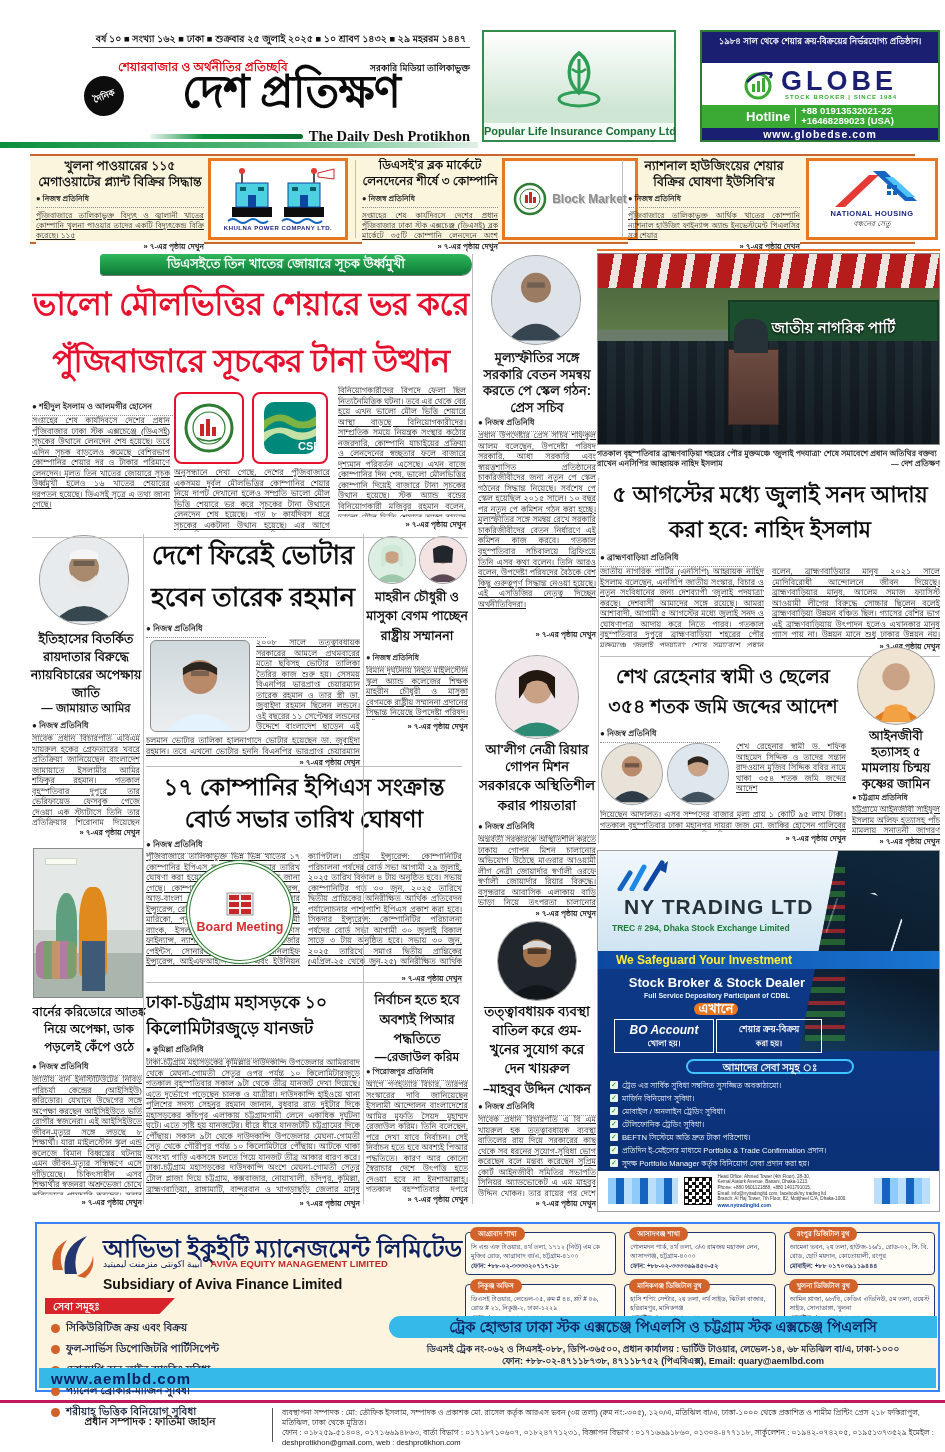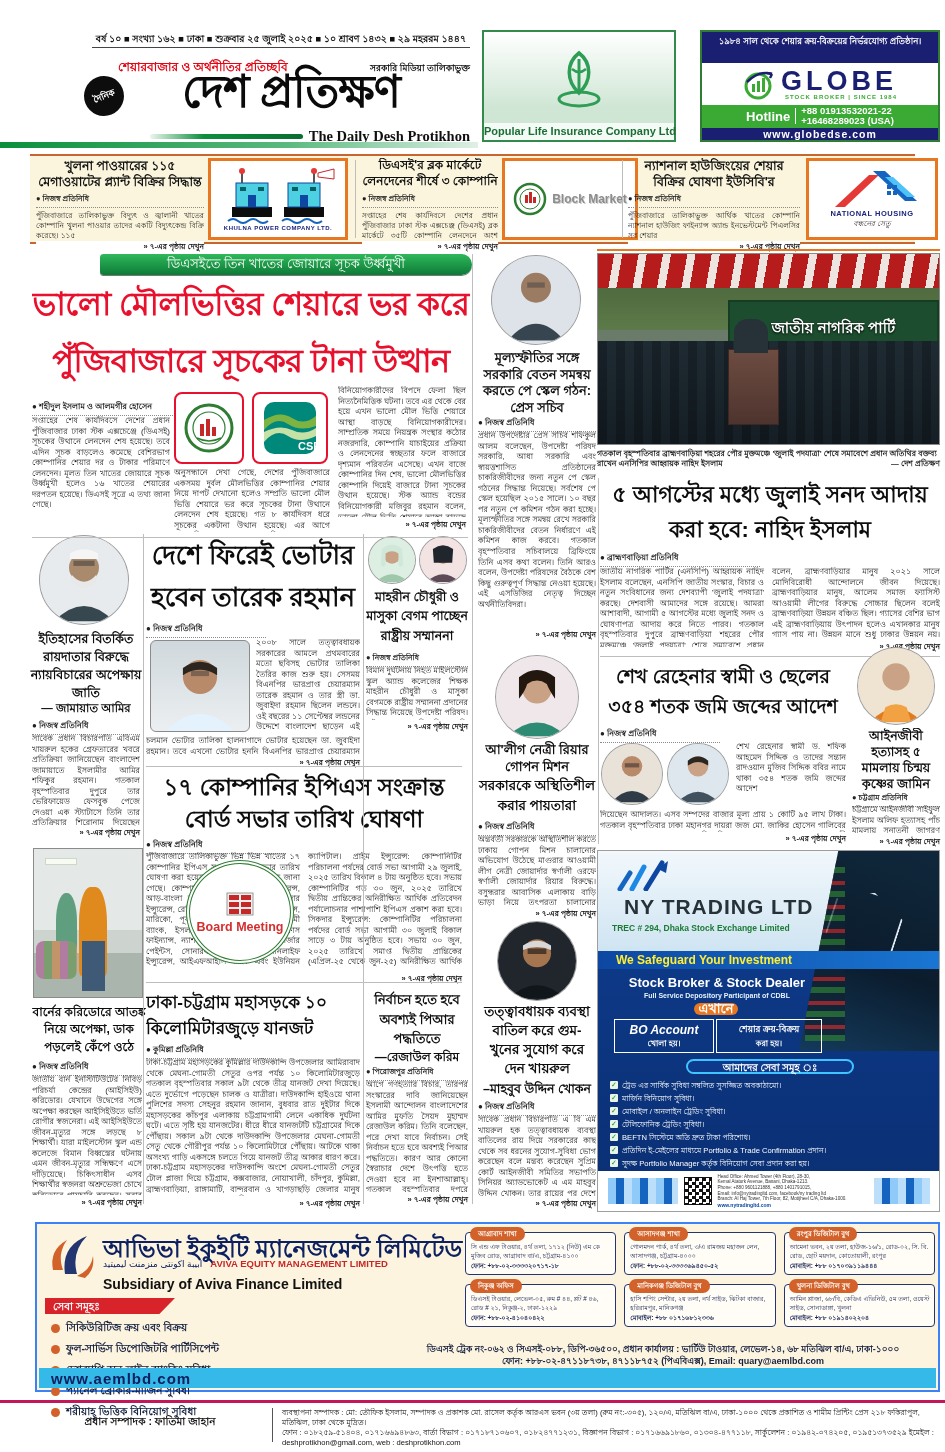--- a/index.html
+++ b/index.html
@@ -1,20 +1,20 @@
 <!DOCTYPE html>
 <html lang="bn"><head>
 <meta charset="utf-8">
 <style>
   html,body{margin:0;padding:0;background:#e9e9e9;}
   *{box-sizing:border-box;}
   .page{position:relative;width:945px;height:1452px;background:#ffffff;margin:0 auto;
         font-family:"Liberation Sans","DejaVu Sans",sans-serif;color:#111;overflow:hidden;}
   .abs{position:absolute;}
-  .clip{overflow:hidden;}
+  .clip{overflow:hidden;text-decoration:underline;}
   .body{font-size:8px;line-height:1.32;text-align:justify;color:#1b1b1b;}
   .hl{font-weight:bold;text-align:center;color:#0d0d0d;}
   .byl{font-size:8px;font-weight:bold;color:#222;border-bottom:1px dotted #8a8a8a;padding-bottom:2px;white-space:nowrap;overflow:hidden;}
   .jmp{font-size:7.5px;font-weight:bold;text-align:right;color:#111;background:#fff;}
   .vline{position:absolute;width:1px;background:#bdbdbd;}
   .hline{position:absolute;height:1px;background:#bdbdbd;}
   .av{position:absolute;border-radius:50%;overflow:hidden;box-shadow:0 0 0 1px #9e9e9e;background:#cfd8dc;}
   .av svg{display:block;width:100%;height:100%;}
   .ph{position:absolute;border:1px solid #8a8a8a;overflow:hidden;}
   .teaser-h{font-size:12.5px;font-weight:bold;text-align:center;line-height:1.3;color:#101010;}
@@ -150,21 +150,21 @@
       <rect x="60" y="16" width="4" height="4" fill="#1565c0"></rect>
         <rect x="66" y="16" width="4" height="4" fill="#1565c0"></rect>
       <rect x="60" y="22" width="4" height="4" fill="#1565c0"></rect>
         <rect x="66" y="22" width="4" height="4" fill="#1565c0"></rect>
     </svg>
     <div style="font-size:7.5px;font-weight:bold;color:#1a237e;letter-spacing:0.5px;">NATIONAL HOUSING</div>
     <div style="font-size:7.5px;font-style:italic;color:#333;">বন্ধনের সেতু</div>
   </div>
 
   <div class="abs" style="left:100px;top:254px;width:372px;height:21px;background:linear-gradient(180deg,#2fb85b,#0c7a36);border-radius:4px 12px 12px 4px;display:flex;align-items:center;justify-content:center;box-shadow:0 1px 0 #777;">
-    <span style="color:#fff;font-size:13px;font-weight:normal;">ডিএসইতে তিন খাতের জোয়ারে সূচক উর্ধ্বমুখী</span>
+    <span style="color:#fff;font-size:13px;font-weight:bold;">ডিএসইতে তিন খাতের জোয়ারে সূচক উর্ধ্বমুখী</span>
   </div>
   <div class="abs hl" style="left:32px;top:276px;width:438px;height:120px;font-size:32px;line-height:1.78;color:#e8112d;letter-spacing:-0.5px;overflow:hidden;">ভালো মৌলভিত্তির শেয়ারে ভর করে পুঁজিবাজারে সূচকের টানা উত্থান</div>
   <div class="abs byl" style="left:32px;top:400px;width:185px;">● শহীদুল ইসলাম ও আলমগীর হোসেন</div>
   <div class="abs body clip" style="left:32px;top:416px;width:138px;height:116px;"><span>সপ্তাহের শেষ কার্যদিবসে দেশের প্রধান পুঁজিবাজার ঢাকা স্টক এক্সচেঞ্জে (ডিএসই) সূচকের উত্থানে লেনদেন শেষ হয়েছে। তবে এদিন সূচক বাড়লেও কমেছে বেশিরভাগ কোম্পানির শেয়ার দর ও টাকার পরিমাণে লেনদেন। মূলত তিন খাতের জোয়ারে সূচক উর্ধ্বমুখী হলেও ১৬ খাতের শেয়ারের দরপতন হয়েছে। ডিএসই সূত্রে এ তথ্য জানা গেছে।</span></div>
   <div class="abs body clip" style="left:338px;top:386px;width:128px;height:131px;"><span>বিনিয়োগকারীদের বিপদে ফেলা ছিল নিত্যনৈমিত্তিক ঘটনা। তবে এর থেকে বের হয়ে এখন ভালো মৌল ভিত্তি শেয়ারে আস্থা বাড়ছে বিনিয়োগকারীদের। সাম্প্রতিক সময়ে নিয়ন্ত্রক সংস্থার কঠোর নজরদারি, কোম্পানি যাচাইয়ের প্রক্রিয়া ও লেনদেনের স্বচ্ছতার ফলে বাজারে দৃশ্যমান পরিবর্তন এসেছে। এখন বাজে কোম্পানির দিন শেষ, ভালো মৌলভিত্তির কোম্পানি দিয়েই বাজারে টানা সূচকের উত্থান হয়েছে। স্টক অ্যান্ড বন্ডের বিনিয়োগকারী মজিবুর রহমান বলেন, ভালো মৌল ভিত্তি শেয়ারে আস্থা বাড়ছে বিনিয়োগকারীদের।</span></div>
   <div class="abs jmp" style="left:338px;top:519px;width:128px;"><span>» ৭-এর পৃষ্ঠায় দেখুন</span></div>
   <div class="abs body clip" style="left:174px;top:468px;width:156px;height:64px;"><span>অনুসন্ধানে দেখা গেছে, দেশের পুঁজিবাজারে একসময় দুর্বল মৌলভিত্তির কোম্পানির শেয়ার নিয়ে দাপট দেখানো হলেও সম্প্রতি ভালো মৌল ভিত্তি শেয়ারে ভর করে সূচকের টানা উত্থানে লেনদেন শেষ হয়েছে। গত ৮ কার্যদিবস ধরে সূচকের একটানা উত্থান হয়েছে। এর আগে কারসাজির মাধ্যমে শেয়ারদর বাড়িয়ে ক্ষুদ্র</span></div>
   <div class="abs body clip" style="left:32px;top:532px;width:0;height:0;"></div>
 
   <div class="abs" style="left:174px;top:392px;width:70px;height:72px;background:#fff;border:2px solid #e8112d;border-radius:8px;display:flex;align-items:center;justify-content:center;">
@@ -530,20 +530,21 @@
           <div class="btab">মানিকগঞ্জ ডিজিটাল বুথ</div>
           <div class="baddr">হাসি শপিং সেন্টার, ২য় তলা, নর্থ সাইড, ঝিটকা বাজার, হরিরামপুর, মানিকগঞ্জ</div>
           <div class="bphone">মোবাইল: +৮৮ ০১৭১৬৮১২৩৩৬</div>
         </div>
       <div class="branch">
           <div class="btab">খুলনা ডিজিটাল বুথ</div>
           <div class="baddr">আমিন প্লাজা, ৬৮/বি, কেডিএ এভিনিউ, ৫ম তলা, ওয়েস্ট সাইড, সোনাডাঙ্গা, খুলনা</div>
           <div class="bphone">মোবাইল: +৮৮ ০১৯১৪০২২০৪</div>
         </div>
     </div>
+    <div style="position:absolute;left:352px;top:92px;width:548px;height:22px;background:#35b9e9;border-radius:12px 0 0 12px;color:#0d2160;font-size:14.5px;font-weight:bold;text-align:center;line-height:22px;white-space:nowrap;overflow:hidden;">ট্রেক হোল্ডার ঢাকা স্টক এক্সচেঞ্জ পিএলসি ও চট্টগ্রাম স্টক এক্সচেঞ্জ পিএলসি</div>
     <div style="position:absolute;left:352px;top:118px;width:548px;font-size:9px;font-weight:bold;color:#14203f;text-align:center;">ডিএসই ট্রেক নং-০৬২ ও সিএসই-০৮৮, ডিপি-৩৬৫০০, প্রধান কার্যালয় : ভার্টিউ টাওয়ার, লেভেল-১৪, ৬৮ মতিঝিল বা/এ, ঢাকা-১০০০</div>
     <div style="position:absolute;left:352px;top:130px;width:548px;font-size:9px;font-weight:bold;color:#14203f;text-align:center;">ফোন: +৮৮-০২-৪৭১১৮৭৩৮, ৪৭১১৮৭৫২ (পিএবিএক্স), Email: quary@aemlbd.com</div>
     <div style="position:absolute;left:2px;bottom:2px;width:897px;height:20px;background:#35b9e9;display:flex;align-items:center;">
       <span style="color:#0d2160;font-size:15px;font-weight:bold;padding-left:12px;letter-spacing:1px;">www.aemlbd.com</span>
     </div>
   </div>
 
   <div class="abs" style="left:0;top:1400px;width:945px;height:3px;background:#c2185b;"></div>
   <div class="abs" style="left:40px;top:1414px;width:220px;font-size:10.5px;font-weight:bold;text-align:center;">প্রধান সম্পাদক : ফাতিমা জাহান</div>
   <div class="vline" style="left:272px;top:1408px;height:34px;background:#555;"></div>

